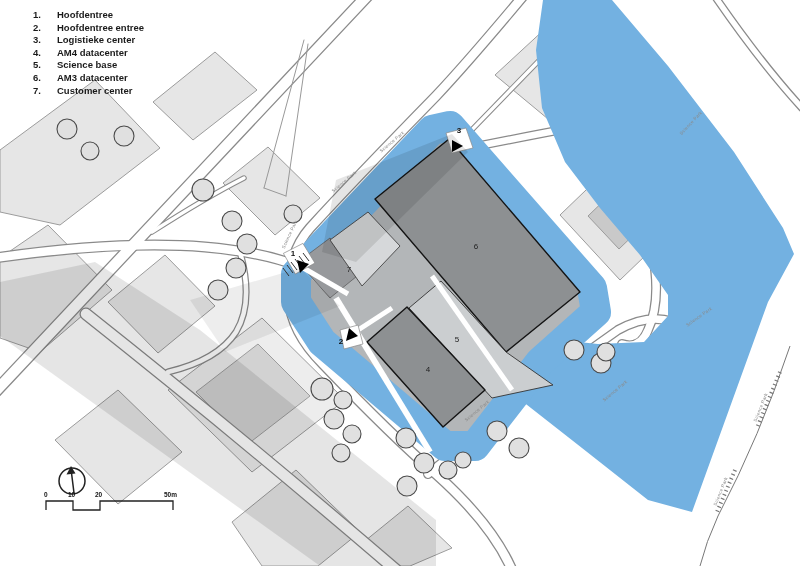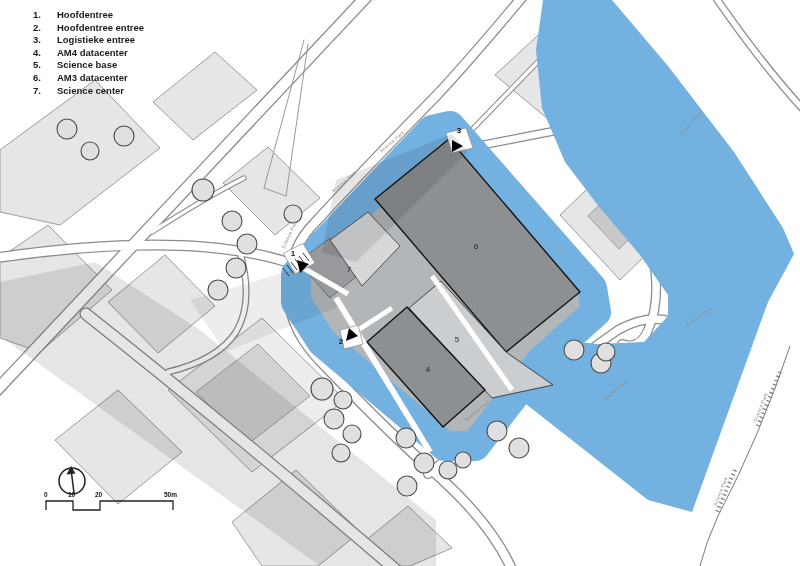--- a/index.html
+++ b/index.html
@@ -196,33 +196,33 @@
     <div class="lrow">
       <span class="lnum">1.</span>
       <span class="llabel">Hoofdentree</span>
     </div>
     <div class="lrow">
       <span class="lnum">2.</span>
       <span class="llabel">Hoofdentree entree</span>
     </div>
     <div class="lrow">
       <span class="lnum">3.</span>
-      <span class="llabel">Logistieke entree</span>
+      <span class="llabel">Logistieke center</span>
     </div>
     <div class="lrow">
       <span class="lnum">4.</span>
       <span class="llabel">AM4 datacenter</span>
     </div>
     <div class="lrow">
       <span class="lnum">5.</span>
       <span class="llabel">Science base</span>
     </div>
     <div class="lrow">
       <span class="lnum">6.</span>
       <span class="llabel">AM3 datacenter</span>
     </div>
     <div class="lrow">
       <span class="lnum">7.</span>
-      <span class="llabel">Science center</span>
+      <span class="llabel">Customer center</span>
     </div>
   </div>
 
 </div>
 
 </body></html>

